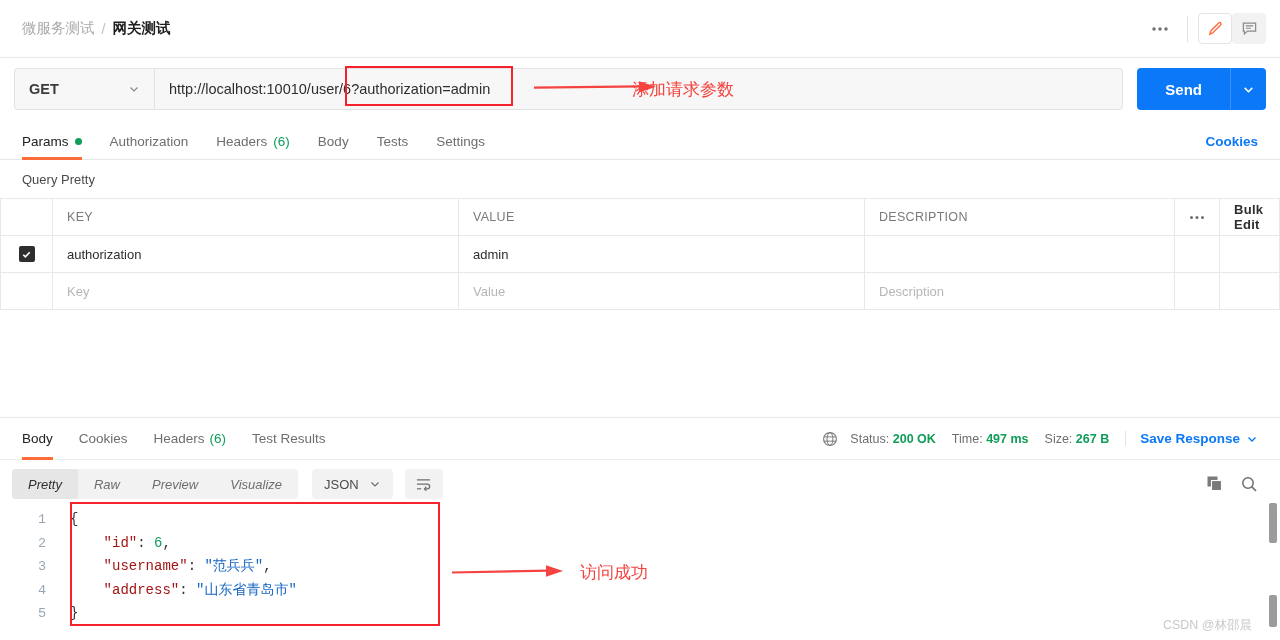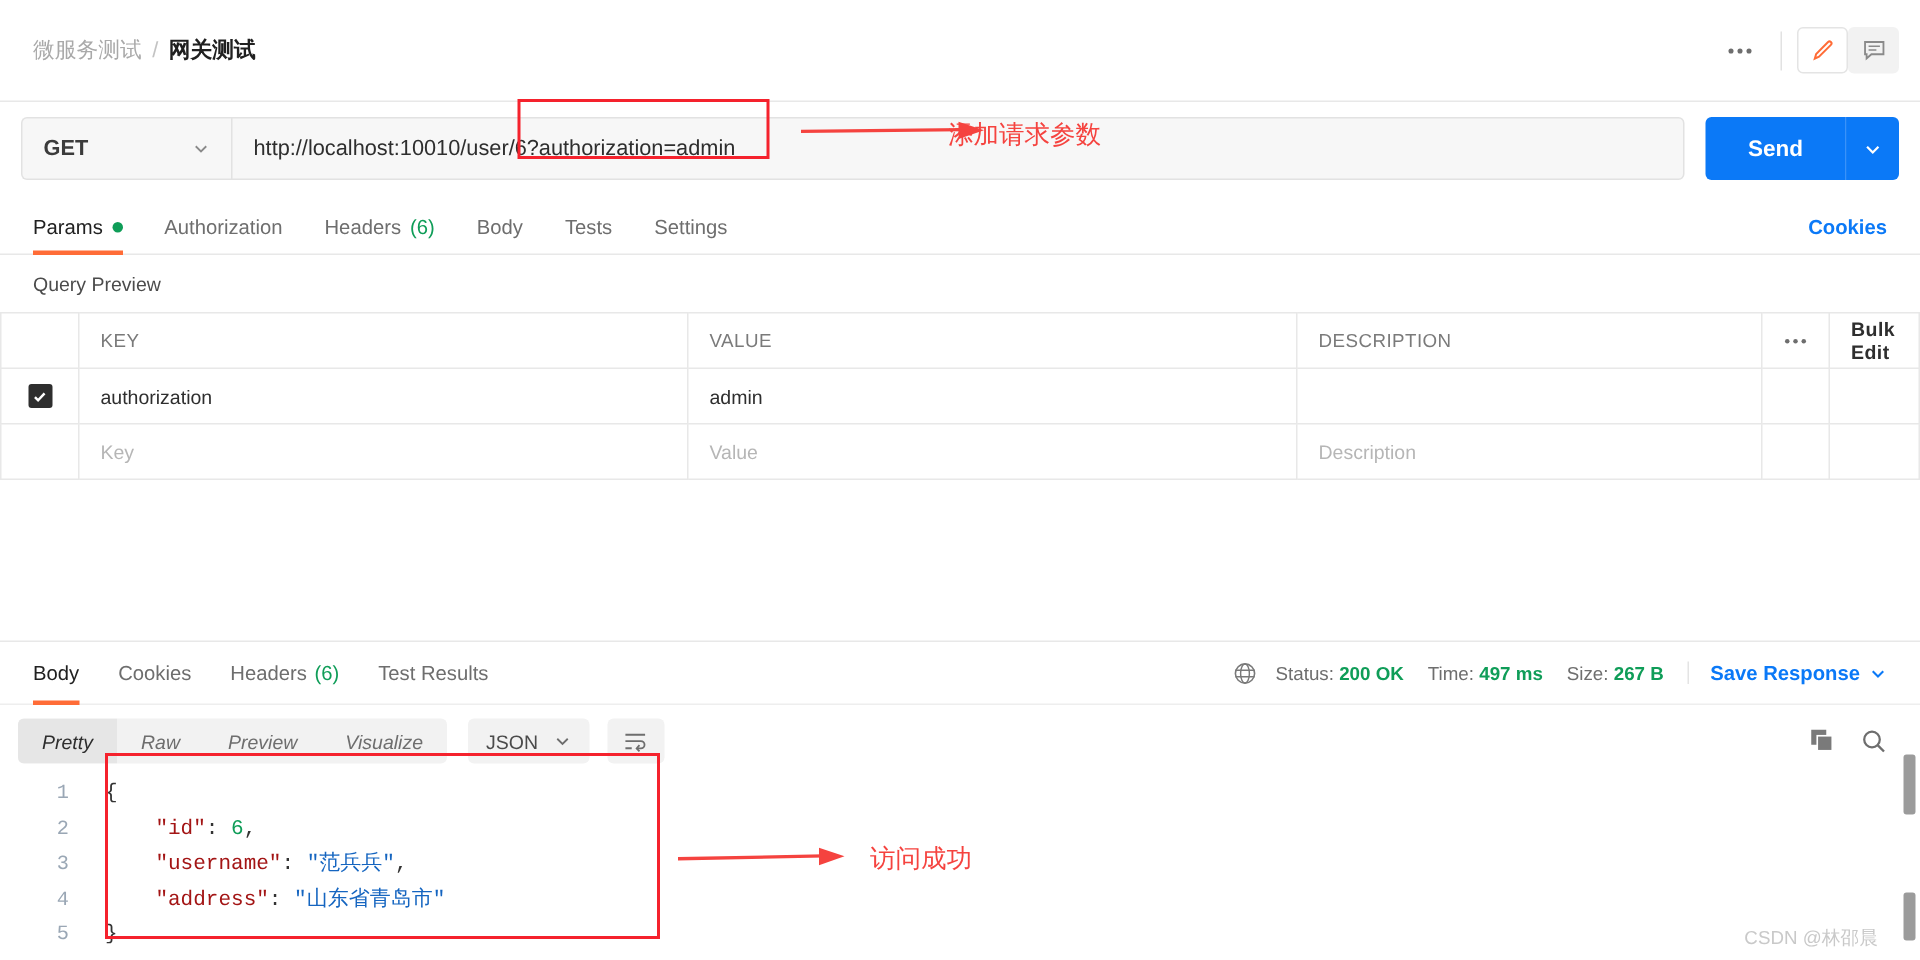--- a/index.html
+++ b/index.html
@@ -7,21 +7,21 @@
     width: 1280px; height: 640px;
     font-family: "Liberation Sans", "DejaVu Sans", sans-serif;
     background: #ffffff;
     color: #2e2e2e;
     overflow: hidden;
   }
   .app { position: relative; width: 1280px; height: 640px; }
 
   
   .header {
-    height: 68px; display: flex; align-items: center;
+    height: 58px; display: flex; align-items: center;
     padding: 0 14px 0 22px; border-bottom: 1px solid #e8e8e8;
     background: #fff;
   }
   .breadcrumb { display: flex; align-items: center; font-size: 14.5px; }
   .bc-parent { color: #a9a9a9; }
   .bc-sep { color: #c3c3c3; margin: 0 7px; }
   .bc-current { color: #202020; font-weight: bold; }
   .header-right { margin-left: auto; display: flex; align-items: center; gap: 0; }
   .save-group { display: flex; align-items: stretch; border-radius: 4px; overflow: hidden; }
   .save-btn {
@@ -271,21 +271,21 @@
     </div>
     <div class="rtab">
       <span>Tests</span>
     </div>
     <div class="rtab">
       <span>Settings</span>
     </div>
     <div class="cookies-link">Cookies</div>
   </div>
 
-  <div class="qp-title">Query Preview</div>
+  <div class="qp-title">Query Pretty</div>
 
   <table class="ptable">
     <colgroup>
       <col class="col-chk">
         <col class="col-key">
         <col class="col-val">
         <col class="col-desc">
         <col class="col-dots">
         <col>
     </colgroup>

